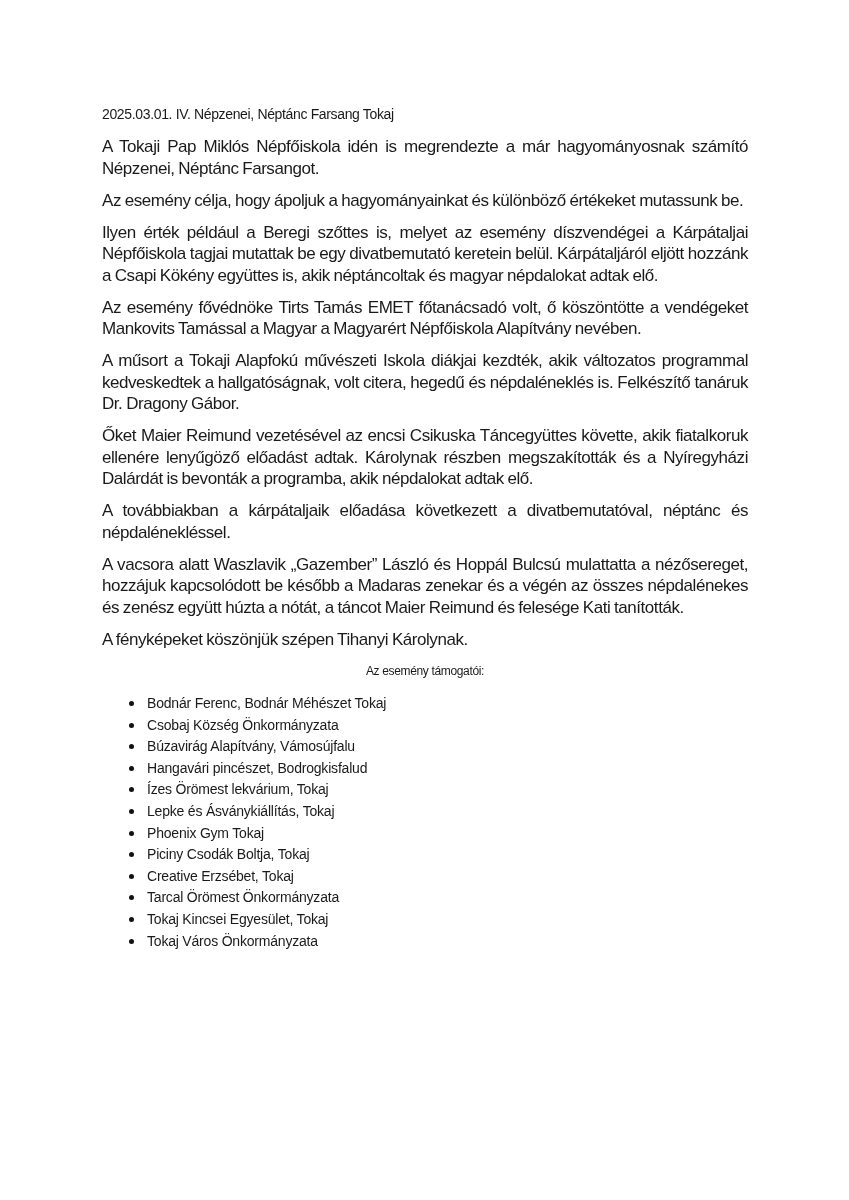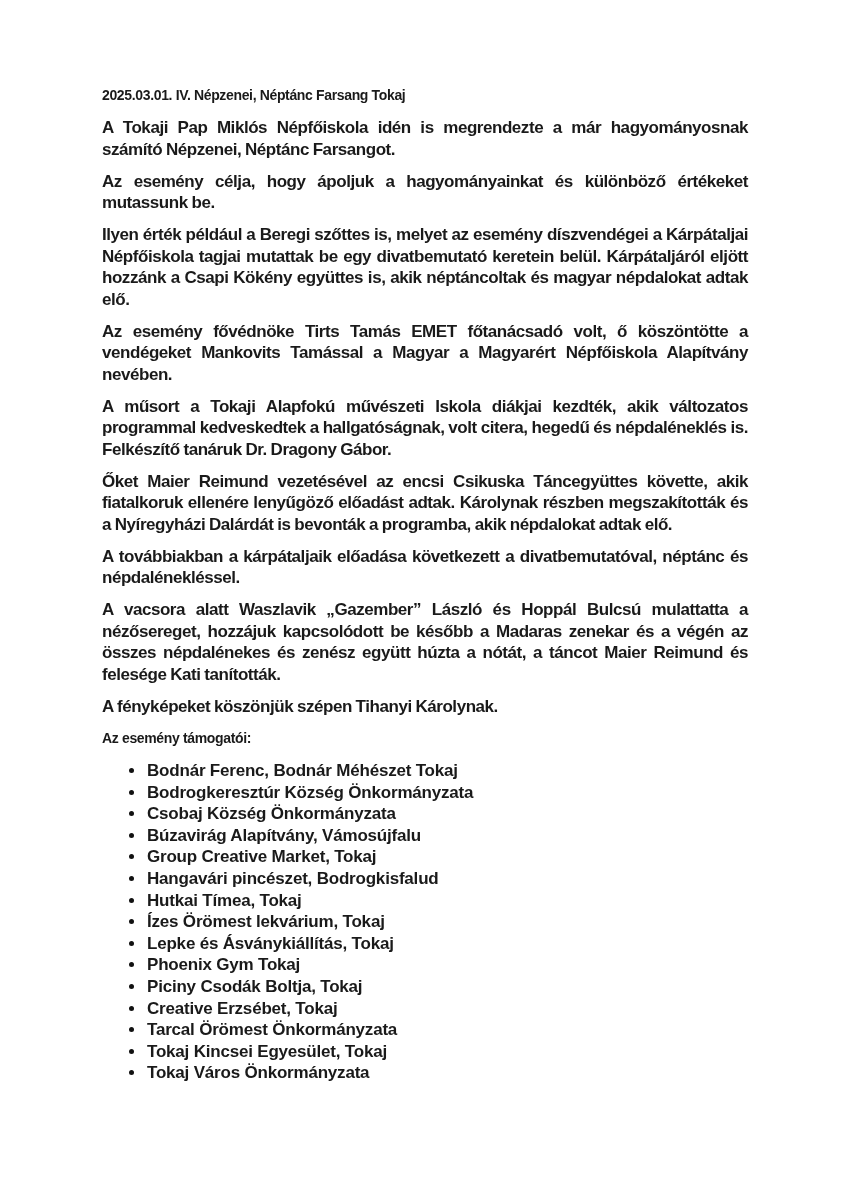--- a/index.html
+++ b/index.html
@@ -11,53 +11,53 @@
       width: 849px;
       height: 1200px;
       position: relative;
       overflow: hidden;
       font-family: "Liberation Sans", sans-serif;
       color: #1a1a1a;
     }
     .page {
       position: absolute;
       left: 102px;
-      top: 85px;
+      top: 104px;
       width: 646px;
-      font-weight: bold;
     }
     .title {
       font-size: 14px;
       line-height: 21.5px;
       margin: 0 0 10.5px 0;
       letter-spacing: -0.35px;
     }
     p.para {
       font-size: 17px;
       line-height: 21.5px;
       margin: 0 0 10.5px 0;
       text-align: justify;
       letter-spacing: -0.45px;
       word-spacing: -0.5px;
     }
     .sponsors-heading {
-      font-size: 14px;
+      font-size: 12px;
       line-height: 21.5px;
       margin: 8px 0 11px 0;
       letter-spacing: -0.35px;
+      text-align: center;
     }
     ul.sponsors {
       list-style: none;
       margin: 0;
       padding: 0;
     }
     ul.sponsors li {
       position: relative;
       padding-left: 23px;
-      font-size: 17px;
+      font-size: 14px;
       line-height: 21.6px;
       letter-spacing: -0.2px;
     }
     ul.sponsors li .bullet {
       position: absolute;
       left: 27px;
       top: 8px;
       width: 5px;
       height: 5px;
       border-radius: 50%;
@@ -80,26 +80,23 @@
   <p class="para">A műsort a Tokaji Alapfokú művészeti Iskola diákjai kezdték, akik változatos programmal kedveskedtek a hallgatóságnak, volt citera, hegedű és népdaléneklés is. Felkészítő tanáruk Dr. Dragony Gábor.</p>
   <p class="para">Őket Maier Reimund vezetésével az encsi Csikuska Táncegyüttes követte, akik fiatalkoruk ellenére lenyűgöző előadást adtak.  Károlynak részben megszakították és a Nyíregyházi Dalárdát is bevonták a programba, akik népdalokat adtak elő.</p>
   <p class="para">A továbbiakban a kárpátaljaik előadása következett a divatbemutatóval, néptánc és népdalénekléssel.</p>
   <p class="para">A vacsora alatt Waszlavik „Gazember” László és Hoppál Bulcsú mulattatta a nézősereget, hozzájuk kapcsolódott be később a Madaras zenekar és a végén az összes népdalénekes és zenész együtt húzta a nótát, a táncot Maier Reimund és felesége Kati tanították.</p>
   <p class="para">A fényképeket köszönjük szépen Tihanyi Károlynak.</p>
 
   <div class="sponsors-heading">Az esemény támogatói:</div>
 
   <ul class="sponsors">
     <li><span class="bullet"></span><span class="label">Bodnár Ferenc, Bodnár Méhészet Tokaj</span></li>
-    <li><span class="bullet"></span><span class="label">Bodrogkeresztúr Község Önkormányzata</span></li>
     <li><span class="bullet"></span><span class="label">Csobaj Község Önkormányzata</span></li>
     <li><span class="bullet"></span><span class="label">Búzavirág Alapítvány, Vámosújfalu</span></li>
-    <li><span class="bullet"></span><span class="label">Group Creative Market, Tokaj</span></li>
     <li><span class="bullet"></span><span class="label">Hangavári pincészet, Bodrogkisfalud</span></li>
-    <li><span class="bullet"></span><span class="label">Hutkai Tímea, Tokaj</span></li>
     <li><span class="bullet"></span><span class="label">Ízes Örömest lekvárium, Tokaj</span></li>
     <li><span class="bullet"></span><span class="label">Lepke és Ásványkiállítás, Tokaj</span></li>
     <li><span class="bullet"></span><span class="label">Phoenix Gym Tokaj</span></li>
     <li><span class="bullet"></span><span class="label">Piciny Csodák Boltja, Tokaj</span></li>
     <li><span class="bullet"></span><span class="label">Creative Erzsébet, Tokaj</span></li>
     <li><span class="bullet"></span><span class="label">Tarcal Örömest Önkormányzata</span></li>
     <li><span class="bullet"></span><span class="label">Tokaj Kincsei Egyesület, Tokaj</span></li>
     <li><span class="bullet"></span><span class="label">Tokaj Város Önkormányzata</span></li>
   </ul>
 </div>

